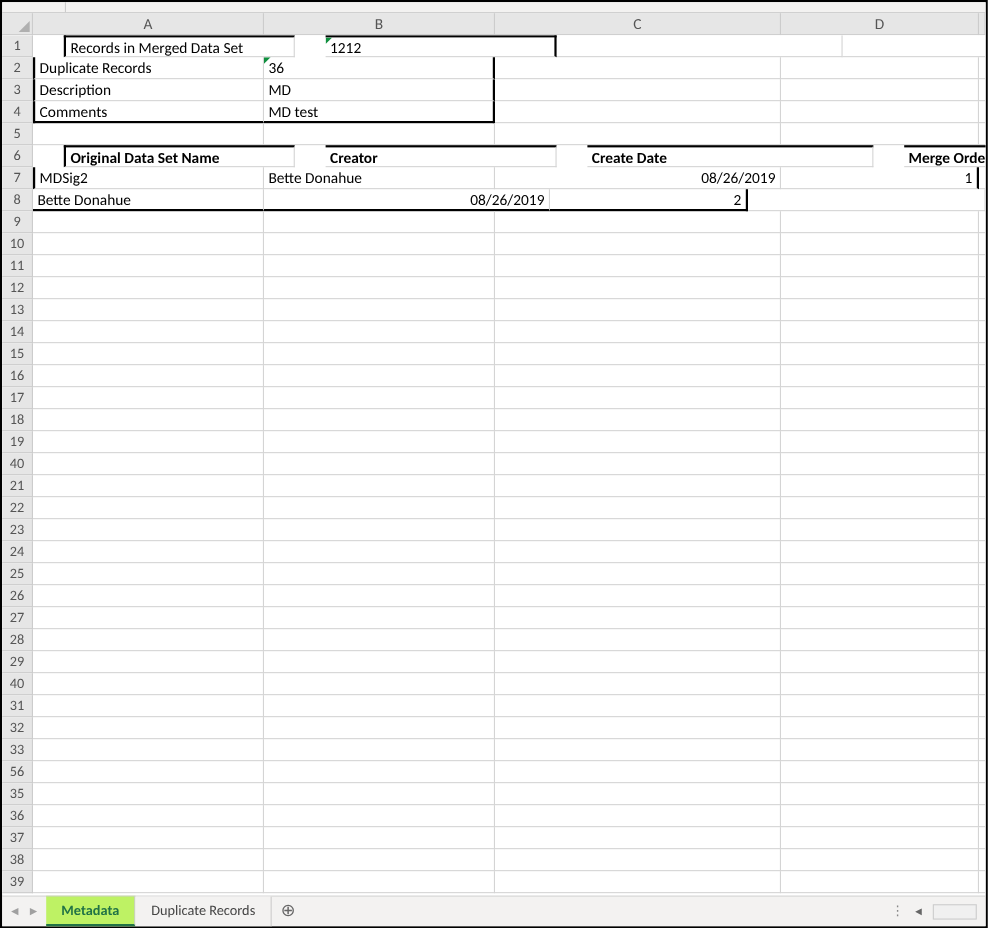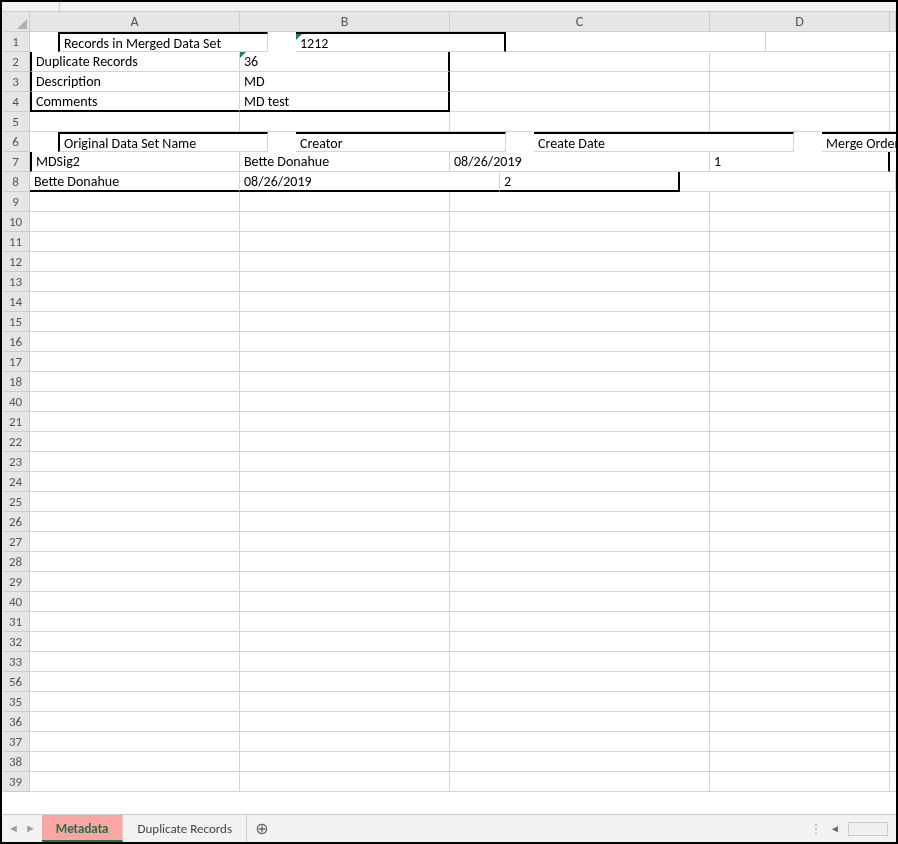--- a/index.html
+++ b/index.html
@@ -94,22 +94,22 @@
   .cell {
     border-right: 1px solid #d4d4d4;
     border-bottom: 1px solid #d4d4d4;
     padding: 0 4px;
     line-height: 20px;
     white-space: nowrap;
     overflow: hidden;
     flex-shrink: 0;
     color: #000;
   }
-  .bold { font-weight: normal; }
-  .right { text-align: left; }
+  .bold { font-weight: bold; }
+  .right { text-align: right; }
   
   .box-top { border-top: 2px solid #000 !important; margin-left: 28px; }
   .box-left { border-left: 2px solid #000 !important; }
   .box-right { border-right: 2px solid #000 !important; }
   .box-bottom { border-bottom: 2px solid #000 !important; }
   .numflag {
     position: relative;
   }
   .numflag::before {
     content: "";
@@ -139,21 +139,21 @@
   .tab {
     padding: 0 14px;
     line-height: 28px;
     font-size: 13px;
     border-right: 1px solid #ccc;
     background: #f3f2f1;
     color: #444;
     cursor: pointer;
   }
   .tab.active {
-    background: #fca5a5;
+    background: #bef264;
     color: #217346;
     font-weight: bold;
     border-bottom: 2px solid #217346;
     border-top: 1px solid #ccc;
     margin-top: -1px;
   }
   .tab-add {
     width: 30px;
     text-align: center;
     line-height: 28px;
@@ -333,20 +333,28 @@
       <div class="grid-row">
         <div class="row-header">17</div>
         <div class="cell col-A "></div>
         <div class="cell col-B "></div>
         <div class="cell col-C "></div>
         <div class="cell col-D "></div>
         <div class="cell col-rest"></div>
       </div>
       <div class="grid-row">
         <div class="row-header">18</div>
+        <div class="cell col-A "></div>
+        <div class="cell col-B "></div>
+        <div class="cell col-C "></div>
+        <div class="cell col-D "></div>
+        <div class="cell col-rest"></div>
+      </div>
+      <div class="grid-row">
+        <div class="row-header">19</div>
         <div class="cell col-A "></div>
         <div class="cell col-B "></div>
         <div class="cell col-C "></div>
         <div class="cell col-D "></div>
         <div class="cell col-rest"></div>
       </div>
       <div class="grid-row">
         <div class="row-header">40</div>
         <div class="cell col-A "></div>
         <div class="cell col-B "></div>

